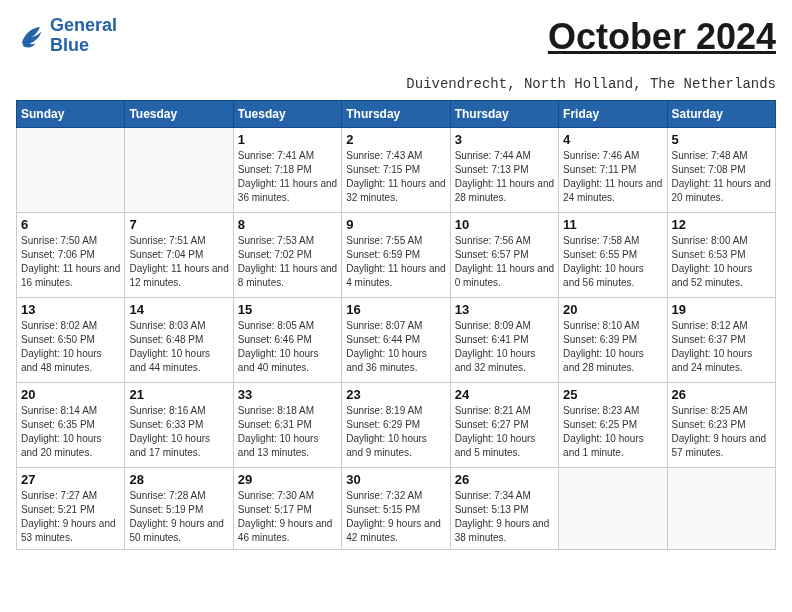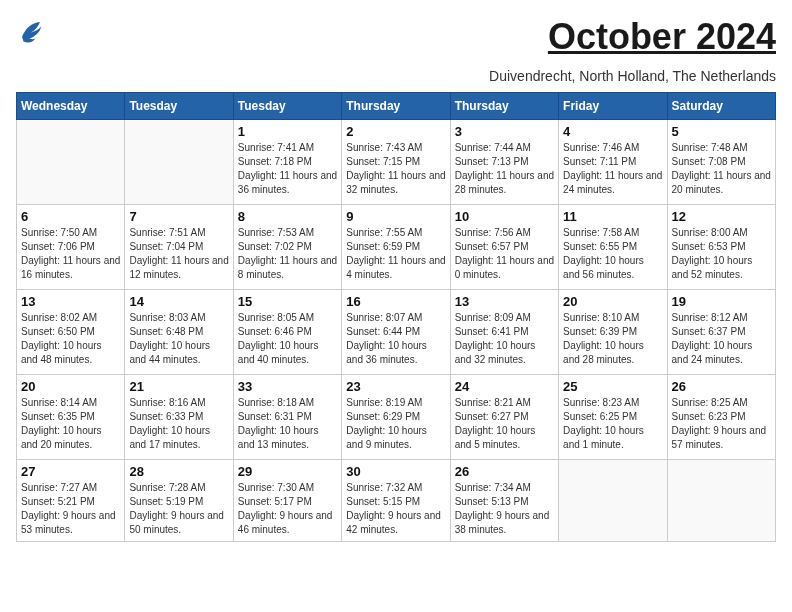--- a/index.html
+++ b/index.html
@@ -39,21 +39,22 @@
     }
     .month-title {
       font-size: 36px;
       font-weight: bold;
       color: #1a1a1a;
       text-decoration: underline;
     }
     .location {
       font-size: 14px;
       color: #333;
-      margin-top: 10px;
+      margin-top: 18px;
+      font-family: Liberation Mono, monospace;
     }
     table {
       width: 100%;
       border-collapse: collapse;
       margin-top: 8px;
     }
     th {
       background-color: #2563a8;
       color: white;
       font-size: 12px;
@@ -89,31 +90,34 @@
     }
   </style>
 </head>
 <body>
 
 <div class="header">
   <div class="logo">
     <svg class="logo-bird" viewBox="0 0 40 40" xmlns="http://www.w3.org/2000/svg">
       <path d="M8 28 Q15 10 32 8 Q28 18 20 22 Q28 20 34 14 Q30 26 18 30 Q22 32 26 30 Q20 38 10 34 Z" fill="#2563a8"></path>
     </svg>
+    <div class="logo-text">
+      <span>General</span><br><span>Blue</span>
+    </div>
   </div>
   <div class="title-block">
     <div class="month-title">October 2024</div>
     <div class="location">Duivendrecht, North Holland, The Netherlands</div>
   </div>
 </div>
 
 <table>
   <thead>
     <tr>
-    <th>Wednesday</th>
+    <th>Sunday</th>
         <th>Tuesday</th>
         <th>Tuesday</th>
         <th>Thursday</th>
         <th>Thursday</th>
         <th>Friday</th>
         <th>Saturday</th>
       </tr>
   </thead>
   <tbody id="calendar-body">
   <tr>

